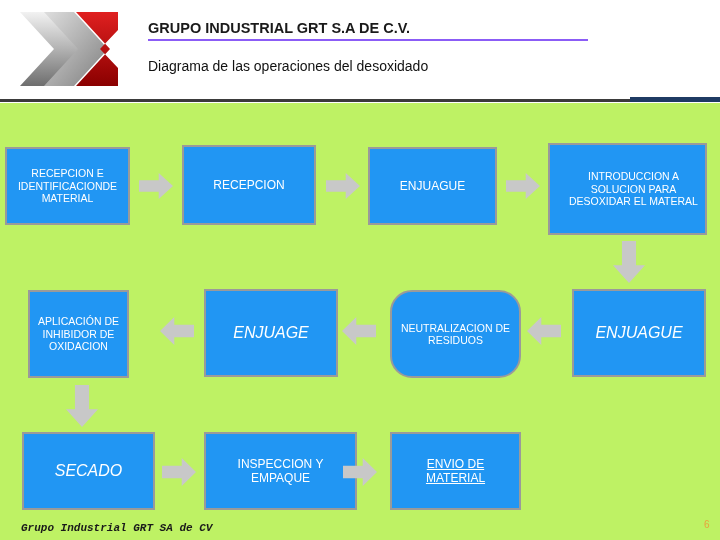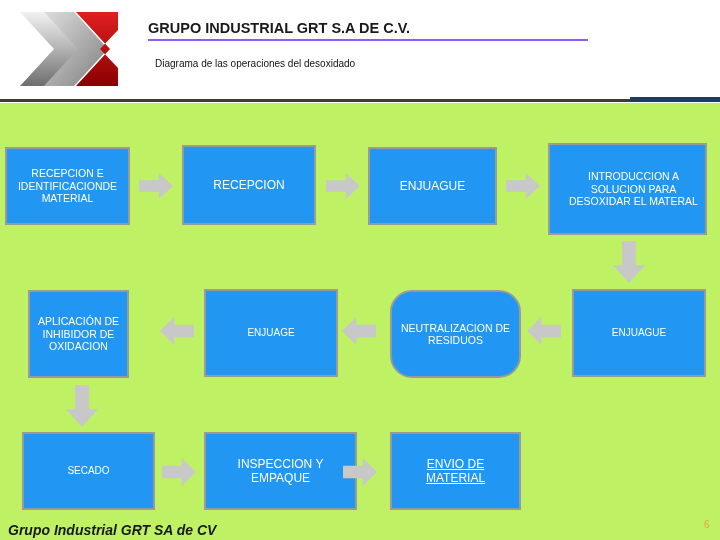--- a/index.html
+++ b/index.html
@@ -30,25 +30,24 @@
     color: #1a1a1a;
     text-align: left;
     border-bottom: 2px solid #8b5cf6;
     padding-bottom: 2px;
     line-height: 1.2;
   }
   .title-sub {
     position: absolute;
     left: 148px; top: 58px;
     width: 500px;
-    font-size: 10px;
+    font-size: 14px;
     color: #111111;
     text-align: left;
     line-height: 1.2;
-    margin-left: 7px;
   }
   .header-rule {
     position: absolute;
     left: 0; top: 99px;
     width: 720px; height: 3px;
     background: #3b3b3b;
   }
   .header-rule-accent {
     position: absolute;
     left: 630px; top: 97px;
@@ -81,43 +80,43 @@
     justify-content: center;
     text-align: center;
     box-sizing: border-box;
     padding: 3px 5px;
     line-height: 1.18;
   }
   .node span { display: block; width: 100%; }
 
   .fs-small  { font-size: 10.5px; }
   .fs-med    { font-size: 12px; }
-  .fs-large  { font-size: 10px; }
+  .fs-large  { font-size: 16px; font-style: italic; }
 
   
   .arrow {
     position: absolute;
     background: #c8c8c8;
   }
   .arrow-right {
     clip-path: polygon(0% 28%, 58% 28%, 58% 0%, 100% 50%, 58% 100%, 58% 72%, 0% 72%);
   }
   .arrow-left {
     clip-path: polygon(100% 28%, 42% 28%, 42% 0%, 0% 50%, 42% 100%, 42% 72%, 100% 72%);
   }
   .arrow-down {
     clip-path: polygon(28% 0%, 72% 0%, 72% 58%, 100% 58%, 50% 100%, 0% 58%, 28% 58%);
   }
 
   
   .footer-text {
     position: absolute;
-    left: 8px; top: 522px;
-    font-family: Liberation Sans, sans-serif;
-    font-size: 14px;
+    left: 21px; top: 522px;
+    font-family: Liberation Mono, monospace;
+    font-size: 11px;
     font-weight: bold;
     font-style: italic;
     color: #1a1a1a;
   }
   .footer-page {
     position: absolute;
     left: 704px; top: 519px;
     font-size: 10px;
     color: #e8a33d;
   }

